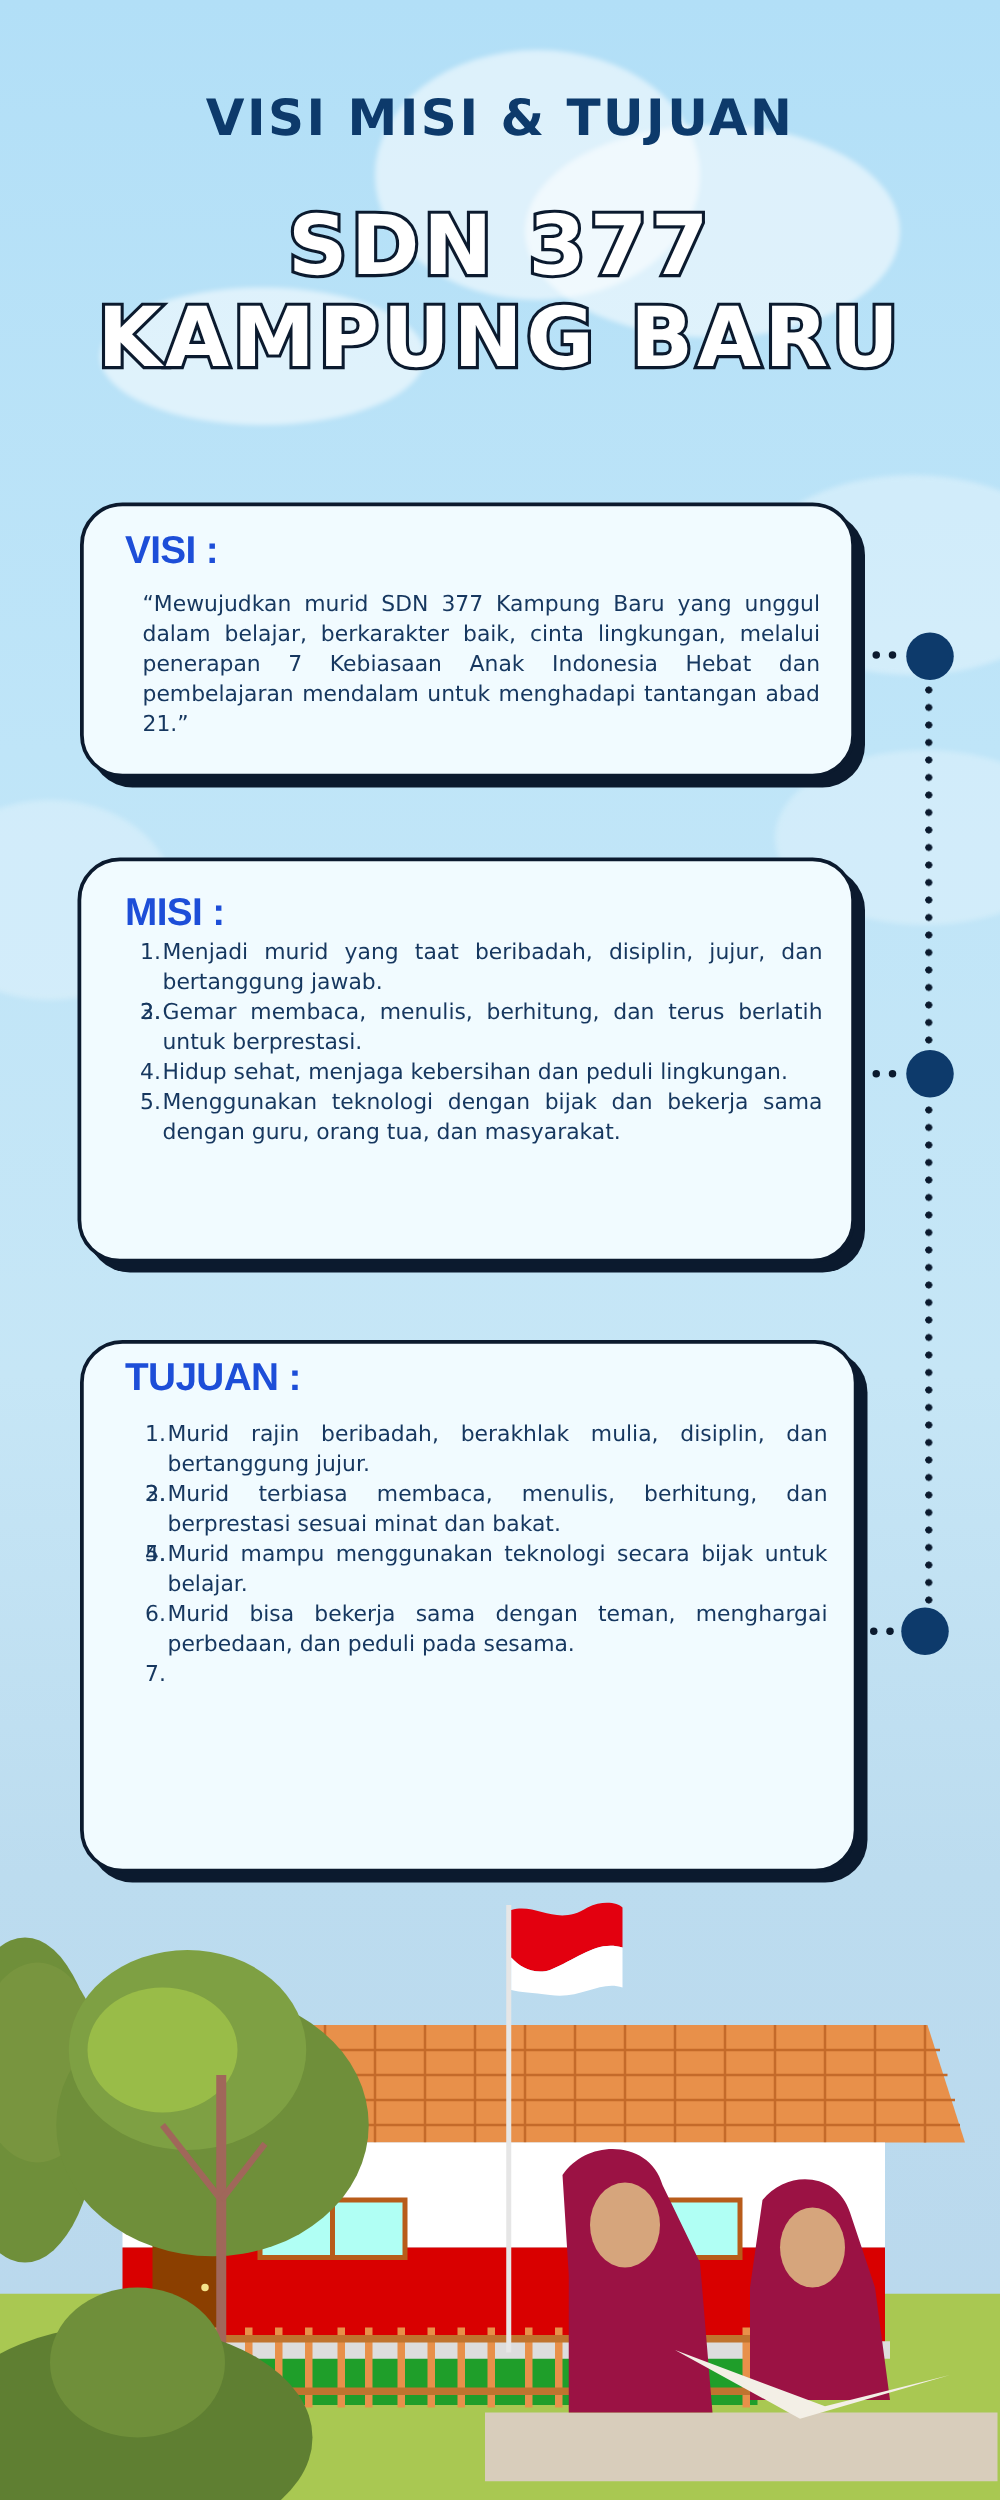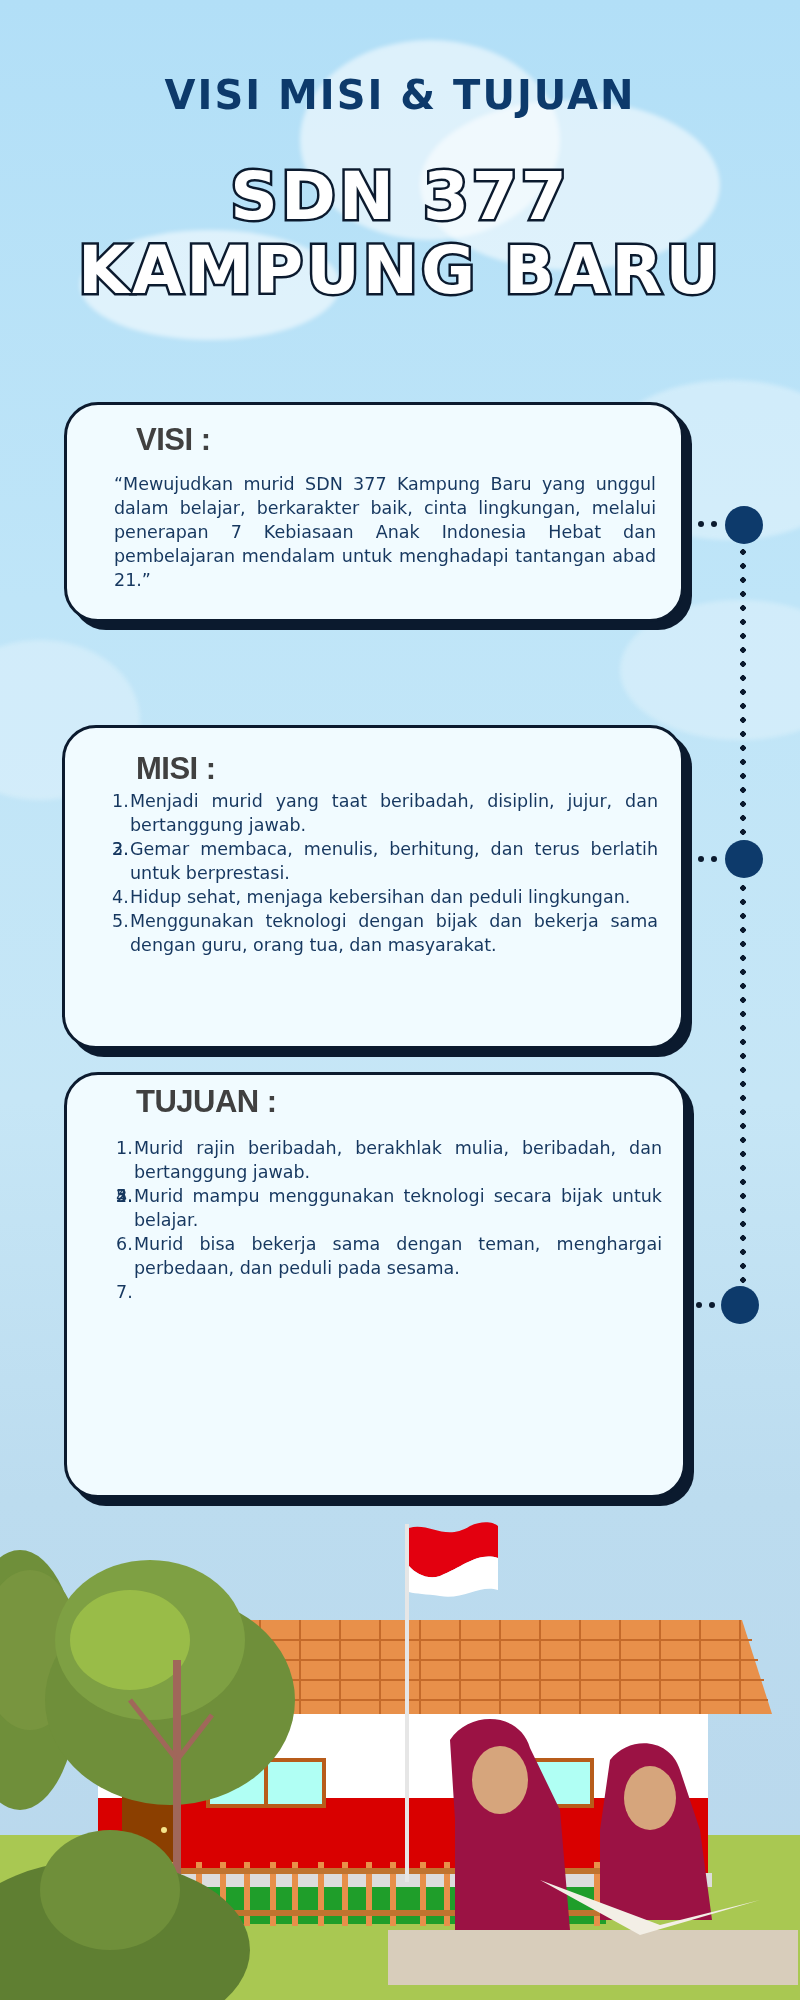--- a/index.html
+++ b/index.html
@@ -26,21 +26,21 @@
   .card-shadow {
     position: absolute; left: 8px; top: 8px; right: -8px; bottom: -8px;
     background: #0b1a2e; border-radius: 34px;
   }
   .card {
     position: absolute; inset: 0; background: #f1fbff;
     border: 3px solid #0b1a2e; border-radius: 34px;
   }
   .card-head {
     position: absolute; font-family: "Liberation Sans", sans-serif; font-weight: 700;
-    font-size: 31px; color: #404040; letter-spacing: -0.5px; margin-left: 36px;
+    font-size: 31px; color: #1d4ed8; letter-spacing: -0.5px;
   }
   .card-body {
     position: absolute; font-family: "DejaVu Sans", sans-serif; font-size: 17.5px;
     line-height: 24px; color: #16375f; text-align: justify;
   }
   ol.card-body { list-style: none; }
   ol.card-body li { position: relative; padding-left: 18px; text-align: justify; }
   ol.card-body li .num { position: absolute; left: 0; top: 0; }
   .node { position: absolute; width: 38px; height: 38px; border-radius: 50%; background: #0d3a6b; }
   .dot { position: absolute; width: 6px; height: 6px; border-radius: 50%; background: #0b1a2e; }
@@ -76,41 +76,41 @@
 <div class="dot" style="left:696px;top:1302px;"></div>
 <div class="dot" style="left:709px;top:1302px;"></div>
 
 <div class="card-wrap" style="left:64px;top:402px;width:620px;height:220px;">
   <div class="card-shadow"></div>
   <div class="card"></div>
   <div class="card-head" style="left:36px;top:20px;">VISI :</div>
   <p class="card-body" style="left:50px;top:70px;width:542px;">“Mewujudkan murid SDN 377 Kampung Baru yang unggul dalam belajar, berkarakter baik, cinta lingkungan, melalui penerapan 7 Kebiasaan Anak Indonesia Hebat dan pembelajaran mendalam untuk menghadapi tantangan abad 21.”</p>
 </div>
 
-<div class="card-wrap" style="left:62px;top:725px;width:622px;height:324px;">
+<div class="card-wrap" style="left:62px;top:686px;width:622px;height:324px;">
   <div class="card-shadow"></div>
   <div class="card"></div>
   <div class="card-head" style="left:38px;top:26px;">MISI :</div>
   <ol class="card-body" style="left:50px;top:64px;width:546px;">
     <li><span class="num">1.</span><span>Menjadi murid yang taat beribadah, disiplin, jujur, dan bertanggung jawab.</span></li>
     <li><span class="num">2.</span></li>
     <li><span class="num">3.</span><span>Gemar membaca, menulis, berhitung, dan terus berlatih untuk berprestasi.</span></li>
     <li><span class="num">4.</span><span>Hidup sehat, menjaga kebersihan dan peduli lingkungan.</span></li>
     <li><span class="num">5.</span><span>Menggunakan teknologi dengan bijak dan bekerja sama dengan guru, orang tua, dan masyarakat.</span></li>
   </ol>
 </div>
 
 <div class="card-wrap" style="left:64px;top:1072px;width:622px;height:426px;">
   <div class="card-shadow"></div>
   <div class="card"></div>
   <div class="card-head" style="left:36px;top:12px;">TUJUAN :</div>
   <ol class="card-body" style="left:52px;top:64px;width:546px;">
-    <li><span class="num">1.</span><span>Murid rajin beribadah, berakhlak mulia, beribadah, dan bertanggung jawab.</span></li>
+    <li><span class="num">1.</span><span>Murid rajin beribadah, berakhlak mulia, disiplin, dan bertanggung jujur.</span></li>
     <li><span class="num">2.</span></li>
-    <li><span class="num">3.</span></li>
+    <li><span class="num">3.</span><span>Murid terbiasa membaca, menulis, berhitung, dan berprestasi sesuai minat dan bakat.</span></li>
     <li><span class="num">4.</span></li>
     <li><span class="num">5.</span><span>Murid mampu menggunakan teknologi secara bijak untuk belajar.</span></li>
     <li><span class="num">6.</span><span>Murid bisa bekerja sama dengan teman, menghargai perbedaan, dan peduli pada sesama.</span></li>
     <li><span class="num">7.</span></li>
   </ol>
 </div>
 
 <svg class="scene" viewBox="0 1500 800 500" width="800" height="500">
 
   <rect x="0" y="1835" width="800" height="165" fill="#a9c852"></rect>

